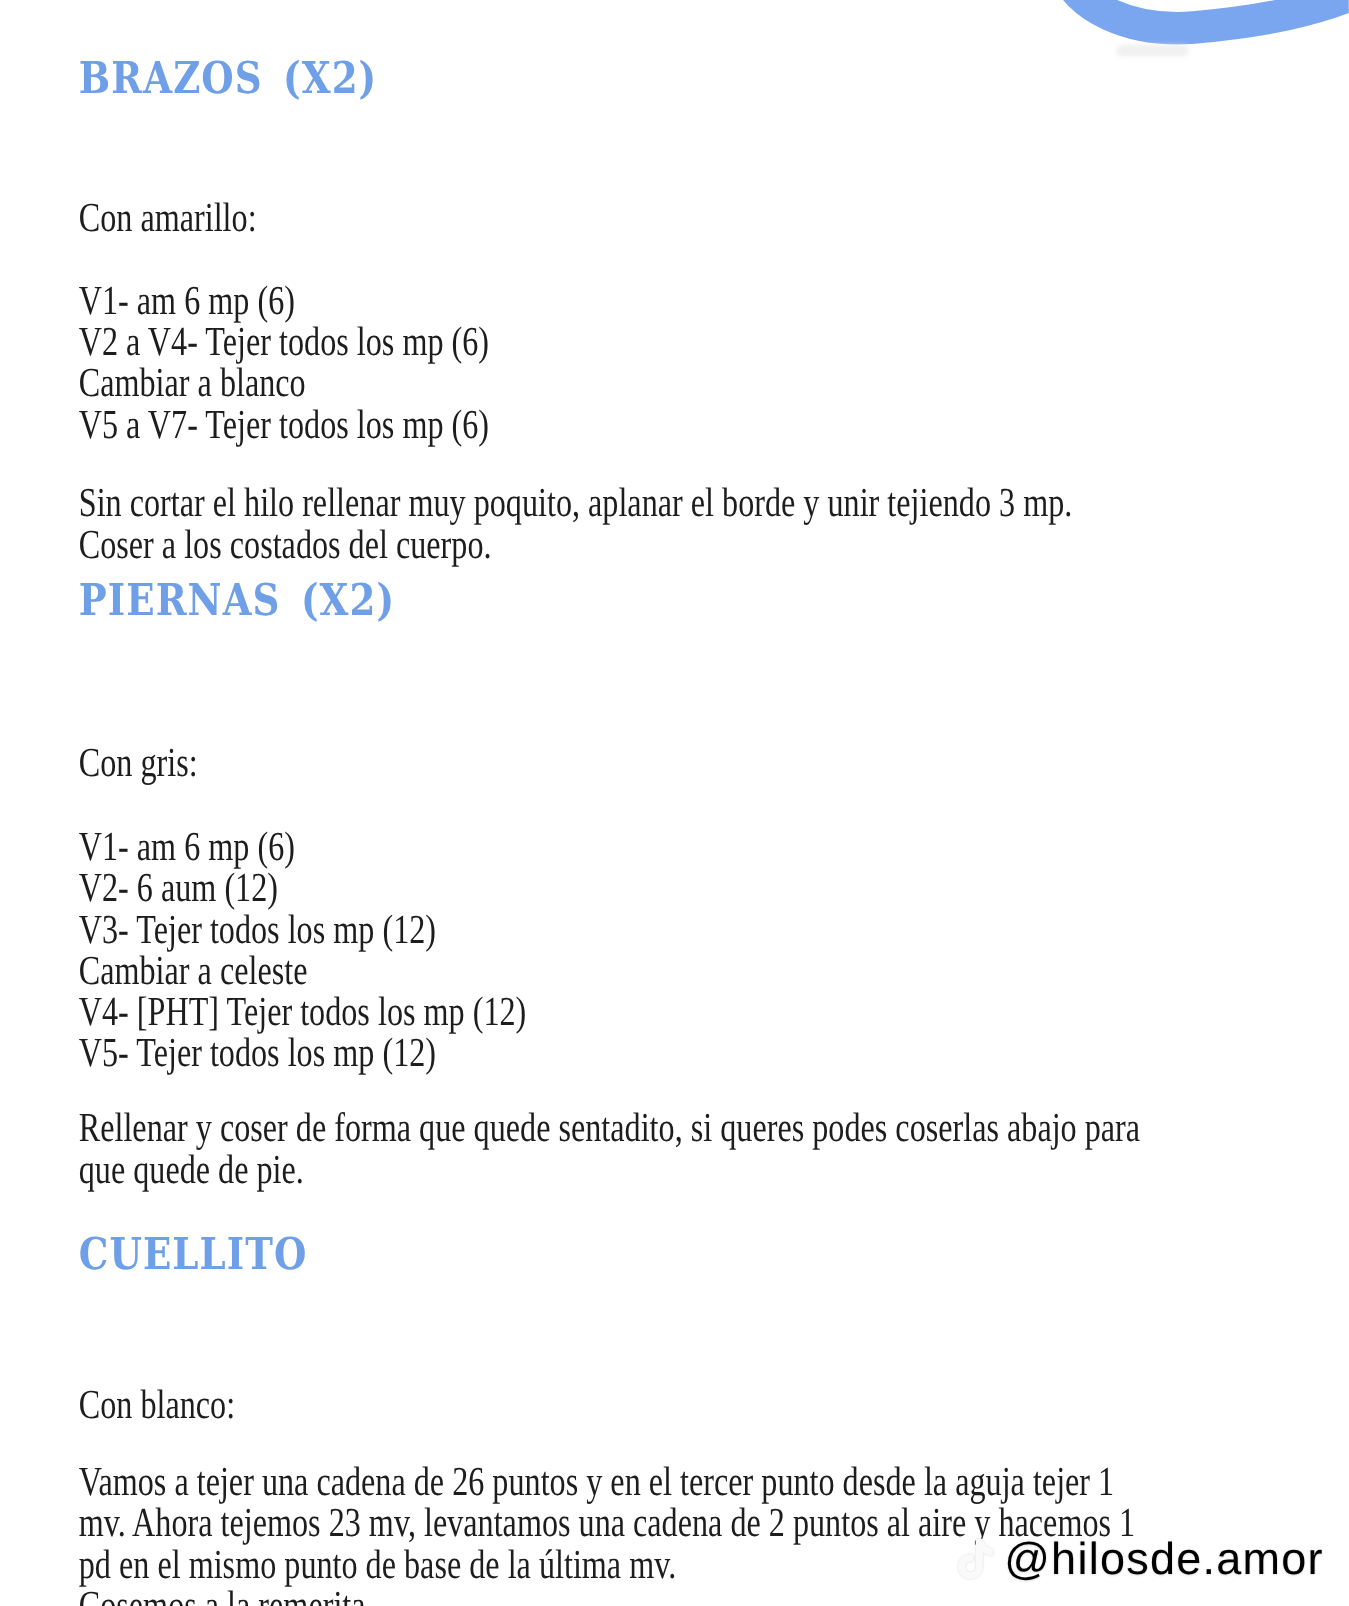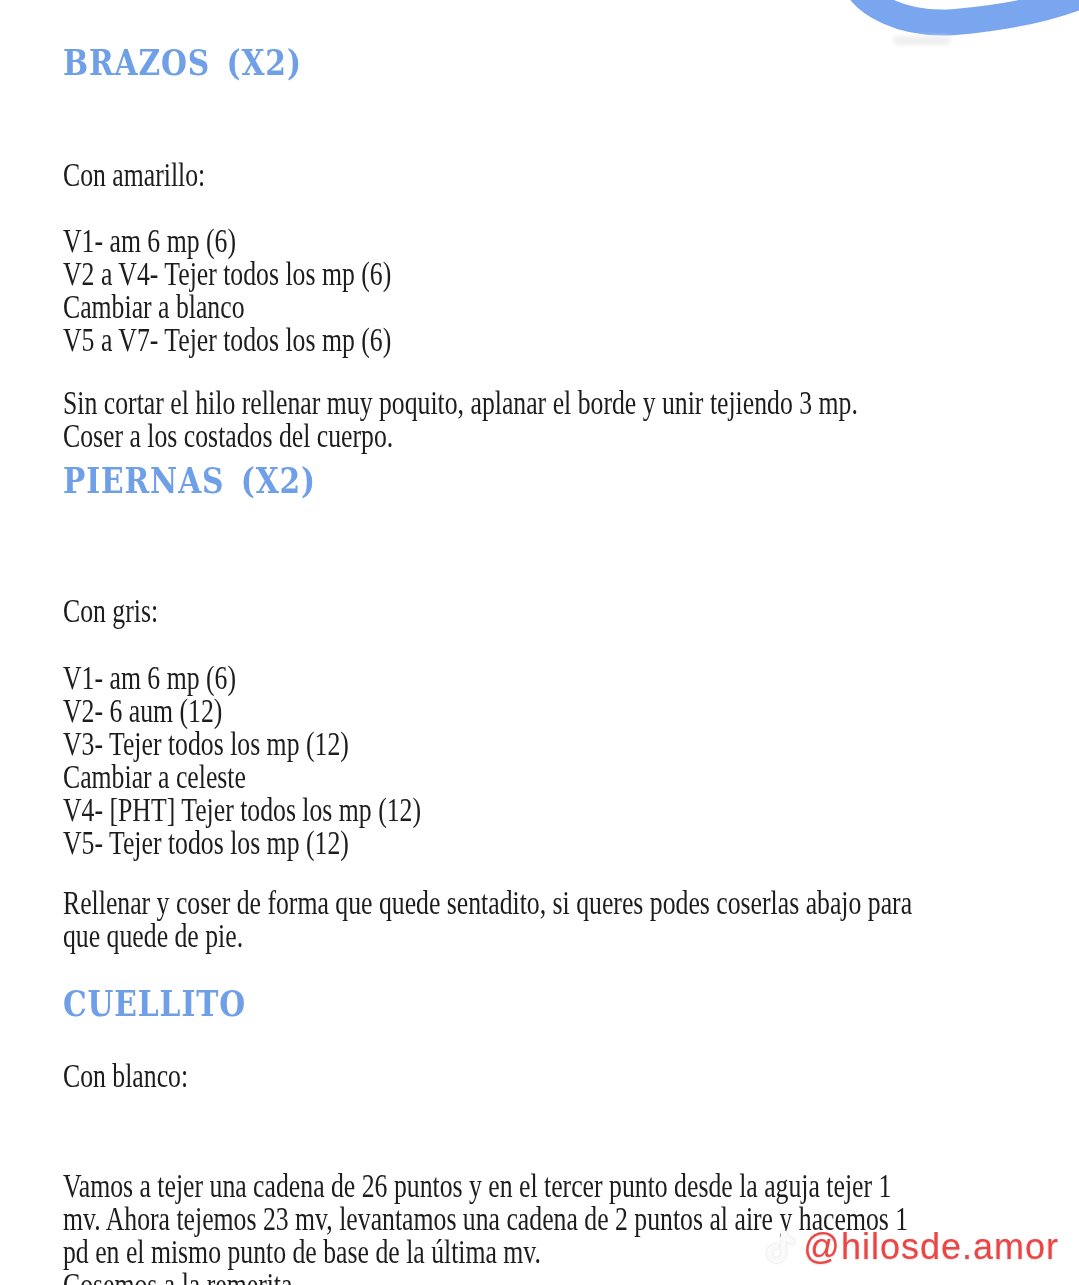--- a/index.html
+++ b/index.html
@@ -59,21 +59,21 @@
   .watermark {
     position: absolute;
     right: 20px;
     top: 1226px;
     display: flex;
     align-items: center;
     gap: 7px;
     font-family: "Liberation Sans", sans-serif;
     font-size: 36px;
     letter-spacing: 1px;
-    color: #ef4444;
+    color: #000000;
     text-shadow: 0 0 1px #d8d8d8, 0 1px 2px rgba(190,190,190,0.45);
   }
   .watermark svg {
     filter: drop-shadow(0 0 1px #d8d8d8);
   }
 </style>
 </head>
 <body>
 
 <svg class="swoosh" viewBox="0 0 1079 90" aria-hidden="true">
@@ -107,21 +107,21 @@
   <div class="line">Cambiar a celeste</div>
   <div class="line">V4- [PHT] Tejer todos los mp (12)</div>
   <div class="line">V5- Tejer todos los mp (12)</div>
 </div>
 <div class="block" style="top:843px">
   <div class="line">Rellenar y coser de forma que quede sentadito, si queres podes coserlas abajo para</div>
   <div class="line">que quede de pie.</div>
 </div>
 
 <h2 class="heading" style="top:986px">CUELLITO</h2>
-<div class="block" style="top:1016px">
+<div class="block" style="top:1064px">
   <div class="line">Con blanco:</div>
 </div>
 <div class="block" style="top:1126px">
   <div class="line">Vamos a tejer una cadena de 26 puntos y en el tercer punto desde la aguja tejer 1</div>
   <div class="line">mv. Ahora tejemos 23 mv, levantamos una cadena de 2 puntos al aire y hacemos 1</div>
   <div class="line">pd en el mismo punto de base de la última mv.</div>
   <div class="line">Cosemos a la remerita.</div>
 </div>
 
 <div class="watermark">

